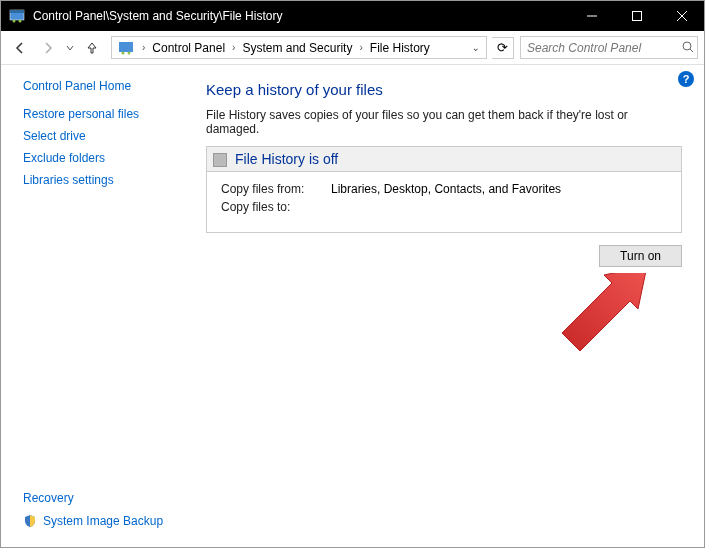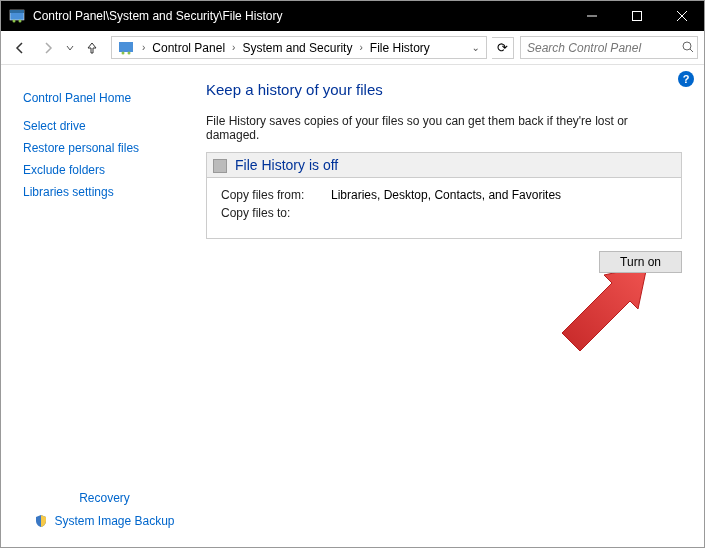--- a/index.html
+++ b/index.html
@@ -19,29 +19,29 @@
 .breadcrumb span.crumb { padding: 0 3px; }
 .dropdown-arrow { padding: 0 4px; color: #555; font-size: 10px; }
 .refresh-btn { width: 22px; height: 22px; display: flex; align-items: center; justify-content: center; margin-left: -1px; border: 1px solid #ccc; border-left: none; font-size: 13px;}
 .search-box { width: 178px; height: 23px; border: 1px solid #ccc; display: flex; align-items: center; margin-left: 4px; }
 .search-box input { border: none; outline: none; width: 100%; font-size: 12px; padding: 0 6px; color: #333; font-style: italic; }
 .search-box input::placeholder { color: #777; }
 .search-box .search-icon { width: 20px; color: #666; text-align:center;}
 
 .content { display: flex; height: calc(100% - 64px); }
 .sidebar { width: 195px; padding: 14px 10px 10px 22px; display: flex; flex-direction: column; font-size: 12px; }
-.sidebar .home-link { color: #0066cc; margin-bottom: 14px; margin-top: 12px; }
+.sidebar .home-link { color: #0066cc; margin-bottom: 14px; }
 .sidebar .side-link { color: #0066cc; margin-bottom: 8px; cursor: pointer; }
 .sidebar-bottom { margin-top: auto; }
 .sidebar .see-also { color: #666; font-size: 11px; margin-bottom: 10px; }
-.sidebar .bottom-link { color: #0066cc; margin-bottom: 9px; cursor: pointer; display: flex; align-items: center; gap: 6px; justify-content: center; }
+.sidebar .bottom-link { color: #0066cc; margin-bottom: 9px; cursor: pointer; display: flex; align-items: center; gap: 6px; }
 
 .main { flex: 1; padding: 16px 22px 10px 10px; position: relative; }
 .help-icon { position: absolute; top: 6px; right: 10px; width: 16px; height: 16px; background: #0066cc; border-radius: 50%; color: #fff; font-size: 11px; font-weight: bold; display: flex; align-items: center; justify-content: center; cursor: pointer; }
-.heading { color: #003399; font-size: 15px; font-weight: normal; margin-bottom: 16px; }
+.heading { color: #003399; font-size: 15px; font-weight: normal; margin-bottom: 10px; }
 .description { font-size: 12px; color: #222; margin-bottom: 10px; }
 .status-box { border: 1px solid #ccc; }
 .status-header { background: #f0f0f0; border-bottom: 1px solid #ccc; padding: 4px 6px; display: flex; align-items: flex-end; }
 .status-square { width: 14px; height: 14px; background: #bbb; border: 1px solid #999; margin-right: 8px; }
 .status-title { color: #003399; font-size: 14px; }
 .status-body { padding: 10px 14px 14px 14px; font-size: 12px; }
 .row { display: flex; margin-bottom: 4px; }
 .row .label { width: 110px; color: #222; }
 .drive-row { display: flex; align-items: center; }
 .drive-icon { position: relative; width: 44px; height: 34px; margin-right: 8px; }
@@ -129,22 +129,22 @@
     <span class="search-icon"><svg width="12" height="12" viewBox="0 0 12 12">
           <circle cx="5" cy="5" r="4" fill="none" stroke="#666" stroke-width="1"></circle>
           <line x1="8" y1="8" x2="11" y2="11" stroke="#666" stroke-width="1"></line>
         </svg></span>
   </div>
 </div>
 
 <div class="content">
   <div class="sidebar">
     <div class="home-link">Control Panel Home</div>
+    <div class="side-link">Restore personal files</div>
     <div class="side-link">Select drive</div>
-    <div class="side-link">Restore personal files</div>
     <div class="side-link">Exclude folders</div>
     <div class="side-link">Libraries settings</div>
     <div class="sidebar-bottom">
       <div class="bottom-link">
           <span>Recovery</span>
         </div>
       <div class="bottom-link">
         <svg width="14" height="14" viewBox="0 0 14 14">
             <path d="M7 1 L12 3 L12 7 C12 10 9.5 12.5 7 13 C4.5 12.5 2 10 2 7 L2 3 Z" fill="#3b78c4"></path>
             <path d="M7 1 L12 3 L12 7 C12 10 9.5 12.5 7 13 Z" fill="#f7c948"></path>

